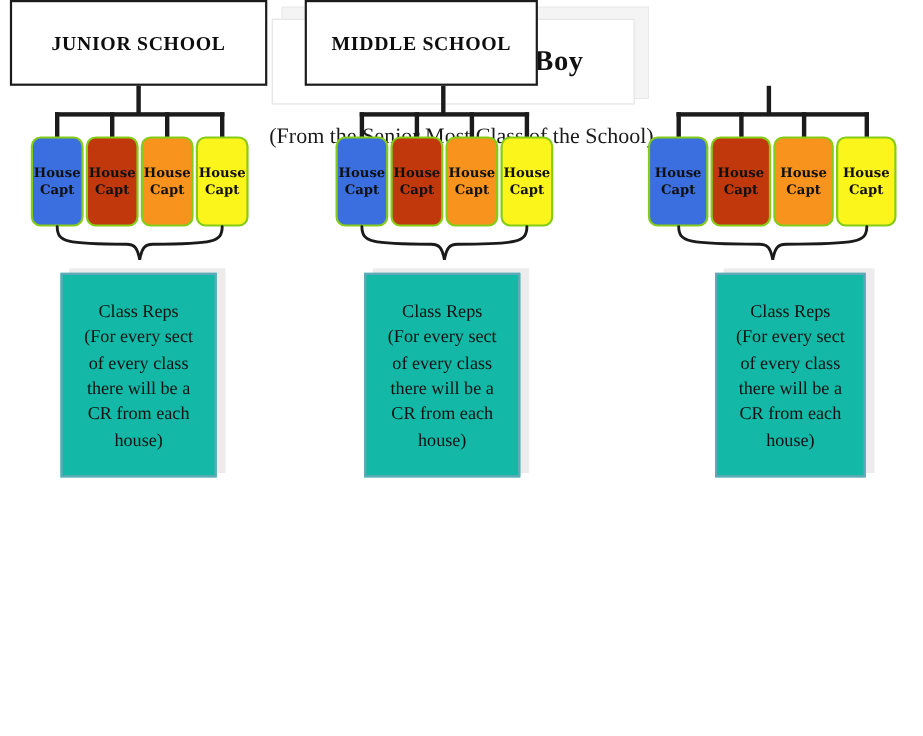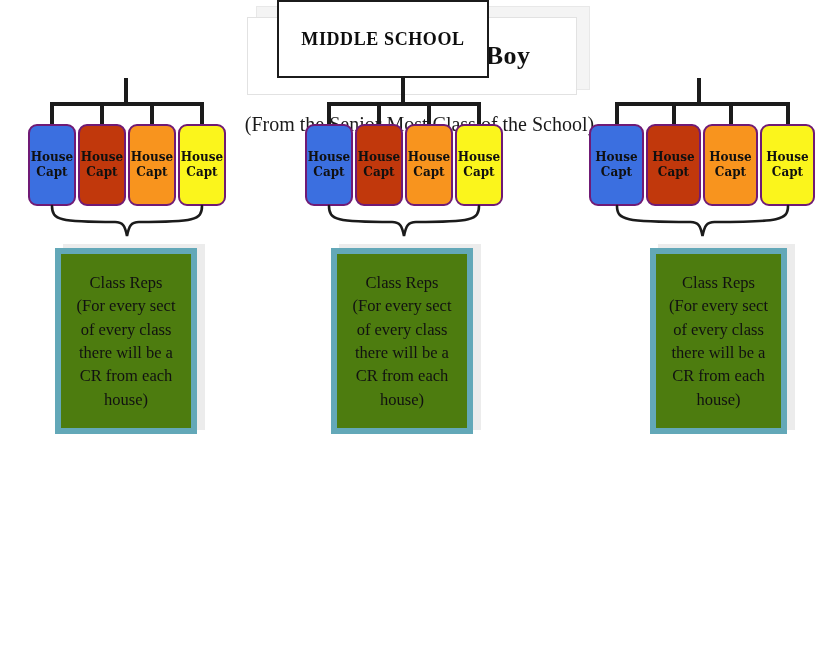--- a/index.html
+++ b/index.html
@@ -89,21 +89,21 @@
   }
   .line-h {
     position: absolute;
     background: #1b1b1b;
     height: 4px;
   }
 
   
   .house {
     position: absolute;
-    border: 2px solid #701a75;
+    border: 2px solid #84cc16;
     border-radius: 9px;
     box-sizing: border-box;
     display: flex;
     flex-direction: column;
     align-items: center;
     justify-content: center;
     line-height: 1.25;
     color: #101010;
     font-size: 12px;
     font-weight: bold;
@@ -115,22 +115,22 @@
   
   .brace { position: absolute; }
 
   
   .reps-shadow {
     position: absolute;
     background: #ececec;
   }
   .reps-box {
     position: absolute;
-    background: #4d7c0f;
-    border: 6px solid #8b5cf6;
+    background: #14b8a6;
+    border: 2px solid #8b5cf6;
     box-sizing: border-box;
     display: flex;
     flex-direction: column;
     justify-content: center;
     padding: 6px 4px;
   }
   .reps-line {
     font-size: 16.5px;
     color: #111111;
     line-height: 1.42;
@@ -144,20 +144,23 @@
 <div id="canvas">
 
   <div class="title-shadow"></div>
   <div class="title-box">
     <div class="title-text">Head Girl/Head Boy</div>
   </div>
   <div class="subtitle">(From the Senior Most Class of the School)</div>
 
   <div id="branches">
       <div class="branch" style="left: 0px; top: 0px; width: 839px; height: 456px;">
+        <div class="school-box" style="left: 9px; width: 234px; height: 78px; border-color: rgb(27, 27, 27);">
+          <div class="school-label">JUNIOR SCHOOL</div>
+        </div>
         <div class="line-v" style="left: 124px; top: 78px; height: 26px; background: rgb(27, 27, 27);"></div>
         <div class="line-h" style="left: 50px; top: 102px; width: 154px; background: rgb(27, 27, 27);"></div>
         <div class="line-v" style="left: 50px; top: 102px; height: 24px; background: rgb(27, 27, 27);"></div>
         <div class="house" style="left: 28px; top: 124px; width: 48px; height: 82px; background: rgb(59, 111, 224);">
           <span>House</span>
           <span>Capt</span>
         </div>
         <div class="line-v" style="left: 100px; top: 102px; height: 24px; background: rgb(27, 27, 27);"></div>
         <div class="house" style="left: 78px; top: 124px; width: 48px; height: 82px; background: rgb(193, 56, 12);">
           <span>House</span>

